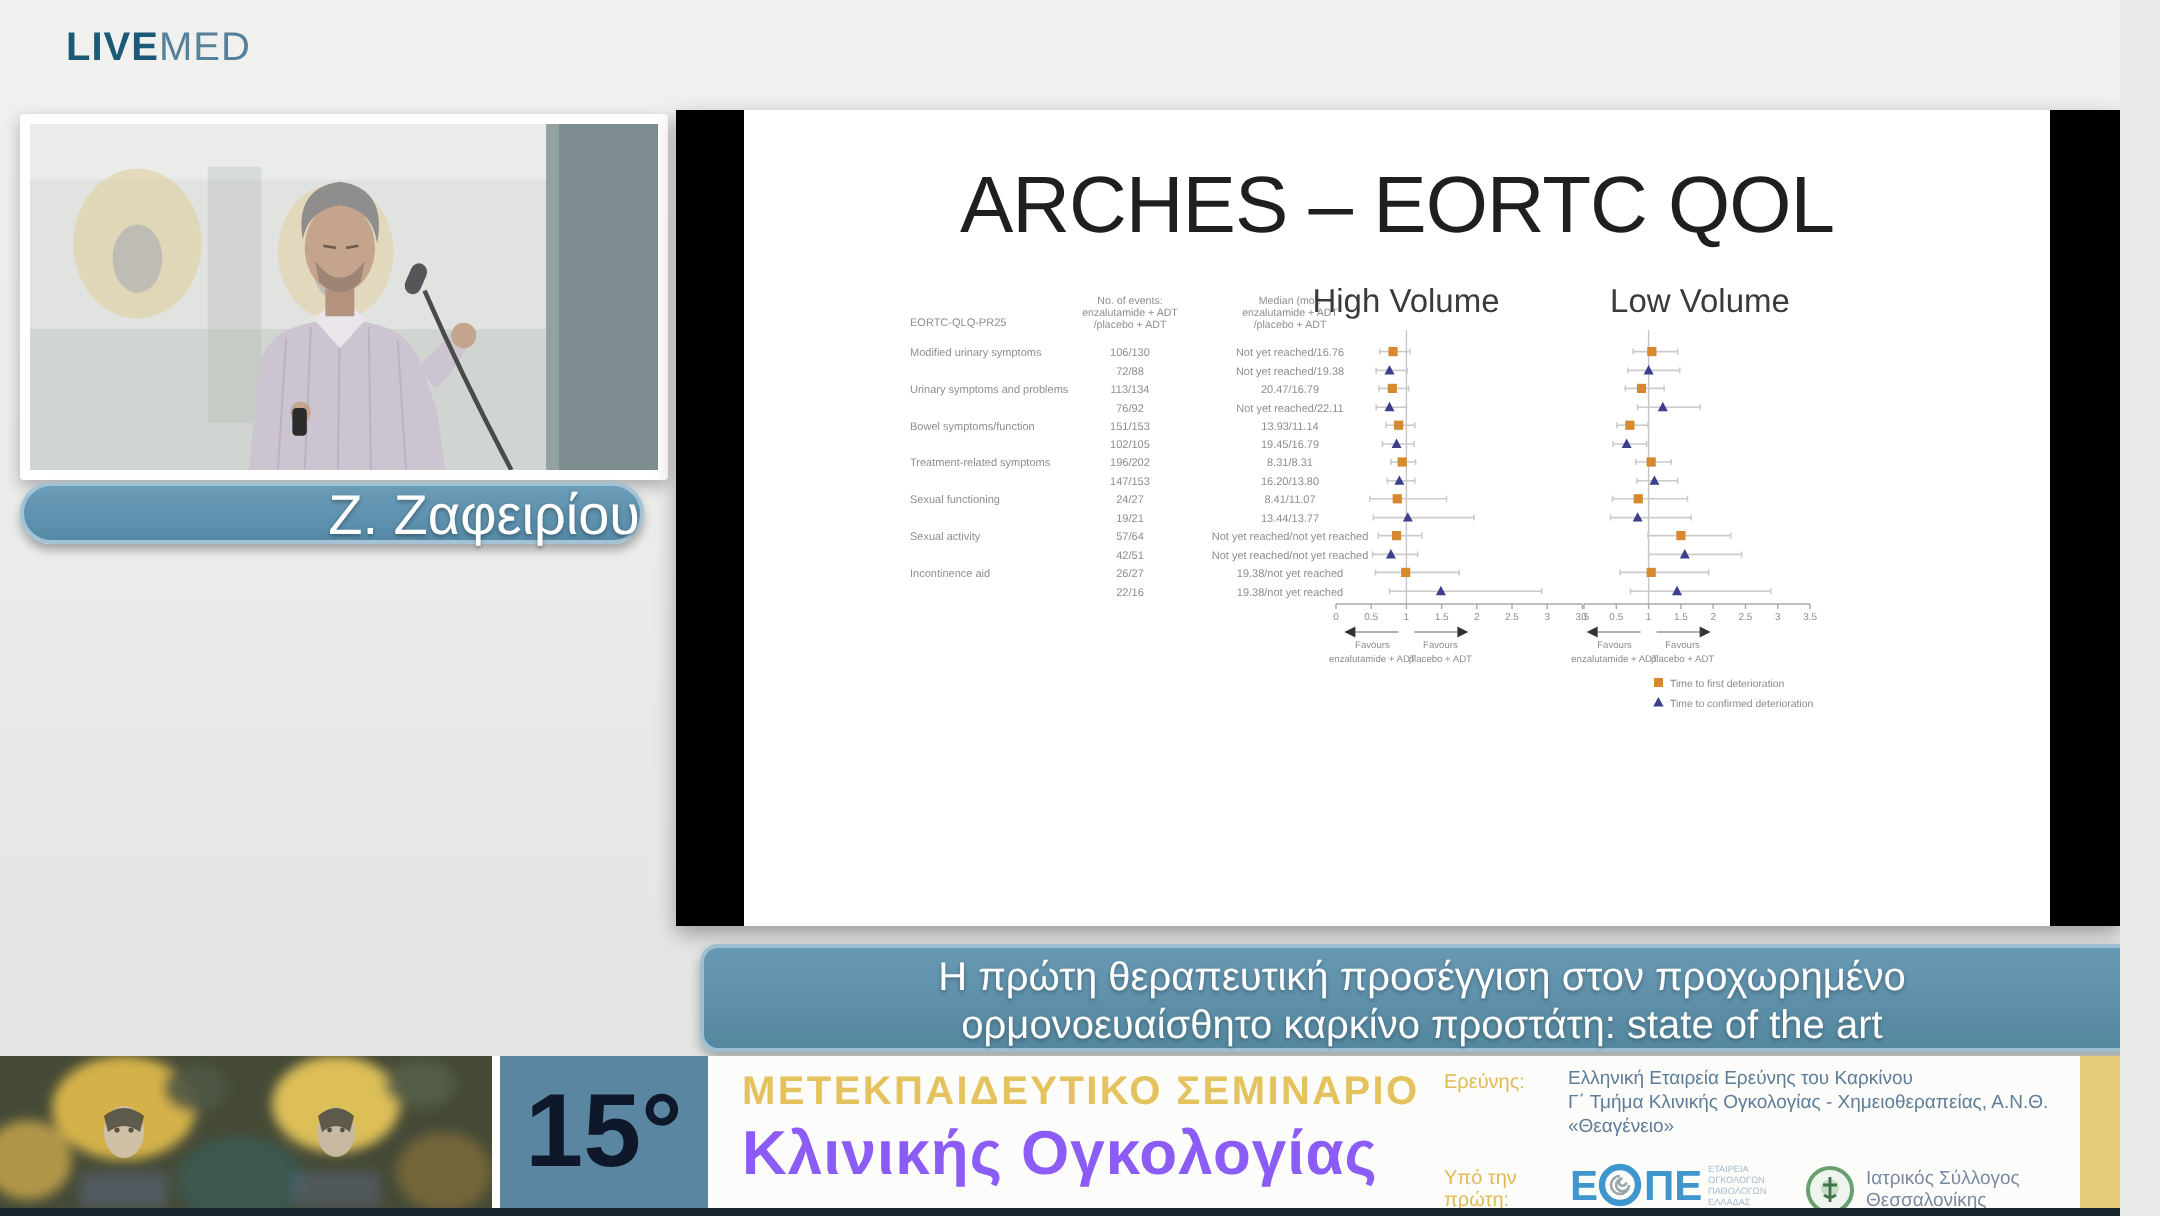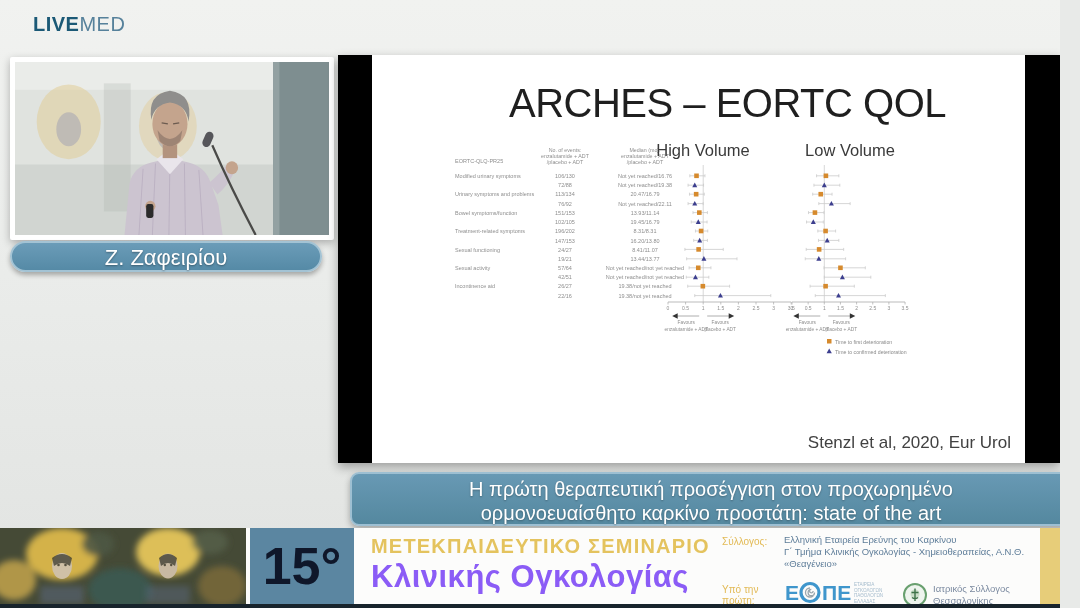--- a/index.html
+++ b/index.html
@@ -19,30 +19,30 @@
   
   .video-frame{position:absolute;left:10px;top:57px;width:314px;height:173px;
     background:#fff;padding:5px;border-radius:2px;
     box-shadow:0 3px 8px rgba(0,0,0,.28);}
   .video-frame svg{display:block;width:100%;height:100%;}
 
   
   .nameplate{position:absolute;left:10px;top:241px;width:312px;height:31px;
     background:linear-gradient(180deg,#6b9cb8,#558aa6);
     border:2px solid #a3c3d4;border-radius:18px;
-    color:#fff;font-size:22px;line-height:30px;text-align:center;
+    color:#fff;font-size:28px;line-height:30px;text-align:right;
     text-shadow:0 1px 2px rgba(0,0,0,.35);
     box-shadow:0 3px 5px rgba(0,0,0,.3);box-sizing:border-box;}
 
   
   .slide{position:absolute;left:338px;top:55px;width:722px;height:408px;
     background:#000;box-shadow:0 4px 10px rgba(0,0,0,.32);}
   .slide-white{position:absolute;left:34px;top:0;width:653px;height:408px;background:#fff;}
   .slide-title{position:absolute;top:26px;left:0;width:100%;text-align:center;
-    font-size:40px;font-weight:400;color:#1f1f1f;letter-spacing:-.5px;padding-left:29px;}
+    font-size:40px;font-weight:400;color:#1f1f1f;letter-spacing:-.5px;}
   .forest-svg{position:absolute;left:0;top:0;width:653px;height:408px;
     font-family:"Liberation Sans","DejaVu Sans",sans-serif;}
   .citation{position:absolute;right:14px;bottom:10px;font-size:17px;color:#414141;}
 
   
   .banner{position:absolute;left:350px;top:472px;width:722px;height:54px;
     background:linear-gradient(180deg,#6899b4,#54889f);
     border:2px solid #9dbfd2;border-radius:9px;box-sizing:border-box;
     color:#fff;text-align:center;font-size:20px;line-height:24px;padding-top:3px;
     text-shadow:0 1px 2px rgba(0,0,0,.3);
@@ -338,21 +338,20 @@
           <rect x="451.292" y="228.89999999999998" width="4.6" height="4.6" fill="#d68a2d"></rect>
           <line x1="443.256" y1="240.6" x2="513.347" y2="240.6" stroke="#cbcbcb" stroke-width="0.8"></line>
           <line x1="443.256" y1="239.1" x2="443.256" y2="242.1" stroke="#cbcbcb" stroke-width="0.8"></line>
           <line x1="513.347" y1="239.1" x2="513.347" y2="242.1" stroke="#cbcbcb" stroke-width="0.8"></line>
           <path d="M466.512 237.9 L464.012 242.6 L469.012 242.6 Z" fill="#3c3e8e"></path>
           <rect x="455" y="284" width="4.5" height="4.5" fill="#d68a2d"></rect>
           <text x="463" y="288.5" font-size="5.2" fill="#8a8a8a" text-anchor="start" font-weight="normal">Time to first deterioration</text>
           <path d="M457.2 293.5 L454.6 298.3 L459.8 298.3 Z" fill="#3c3e8e"></path>
           <text x="463" y="298.5" font-size="5.2" fill="#8a8a8a" text-anchor="start" font-weight="normal">Time to confirmed deterioration</text>
         </svg>
-      <div class="citation">Stenzl et al, 2020, Eur Urol</div>
     </div>
   </div>
 
   <div class="banner">
     <div>Η πρώτη θεραπευτική προσέγγιση στον προχωρημένο</div>
     <div>ορμονοευαίσθητο καρκίνο προστάτη: state of the art</div>
   </div>
 
   <div class="footer">
     <div class="footer-painting">
@@ -387,21 +386,21 @@
 
     <div class="edition-box">15°</div>
 
     <div class="seminar">
       <div class="seminar-label">ΜΕΤΕΚΠΑΙΔΕΥΤΙΚΟ ΣΕΜΙΝΑΡΙΟ</div>
       <div class="seminar-title">Κλινικής Ογκολογίας</div>
     </div>
 
     <div class="footer-right">
       <div class="org-row">
-        <div class="org-label">Σύλλογος:</div>
+        <div class="org-label">Ερεύνης:</div>
         <div class="org-lines">
           <div>Ελληνική Εταιρεία Ερεύνης του Καρκίνου</div>
           <div>Γ΄ Τμήμα Κλινικής Ογκολογίας - Χημειοθεραπείας, Α.Ν.Θ. «Θεαγένειο»</div>
         </div>
       </div>
       <div class="ausp-row">
         <div class="ausp-label">Υπό την πρώτη:</div>
         <div class="eope-logo">
           <svg width="104" height="27" viewBox="0 0 104 27">
             <text x="1" y="21" font-size="21" font-weight="bold" fill="#3f96cc">Ε</text>

